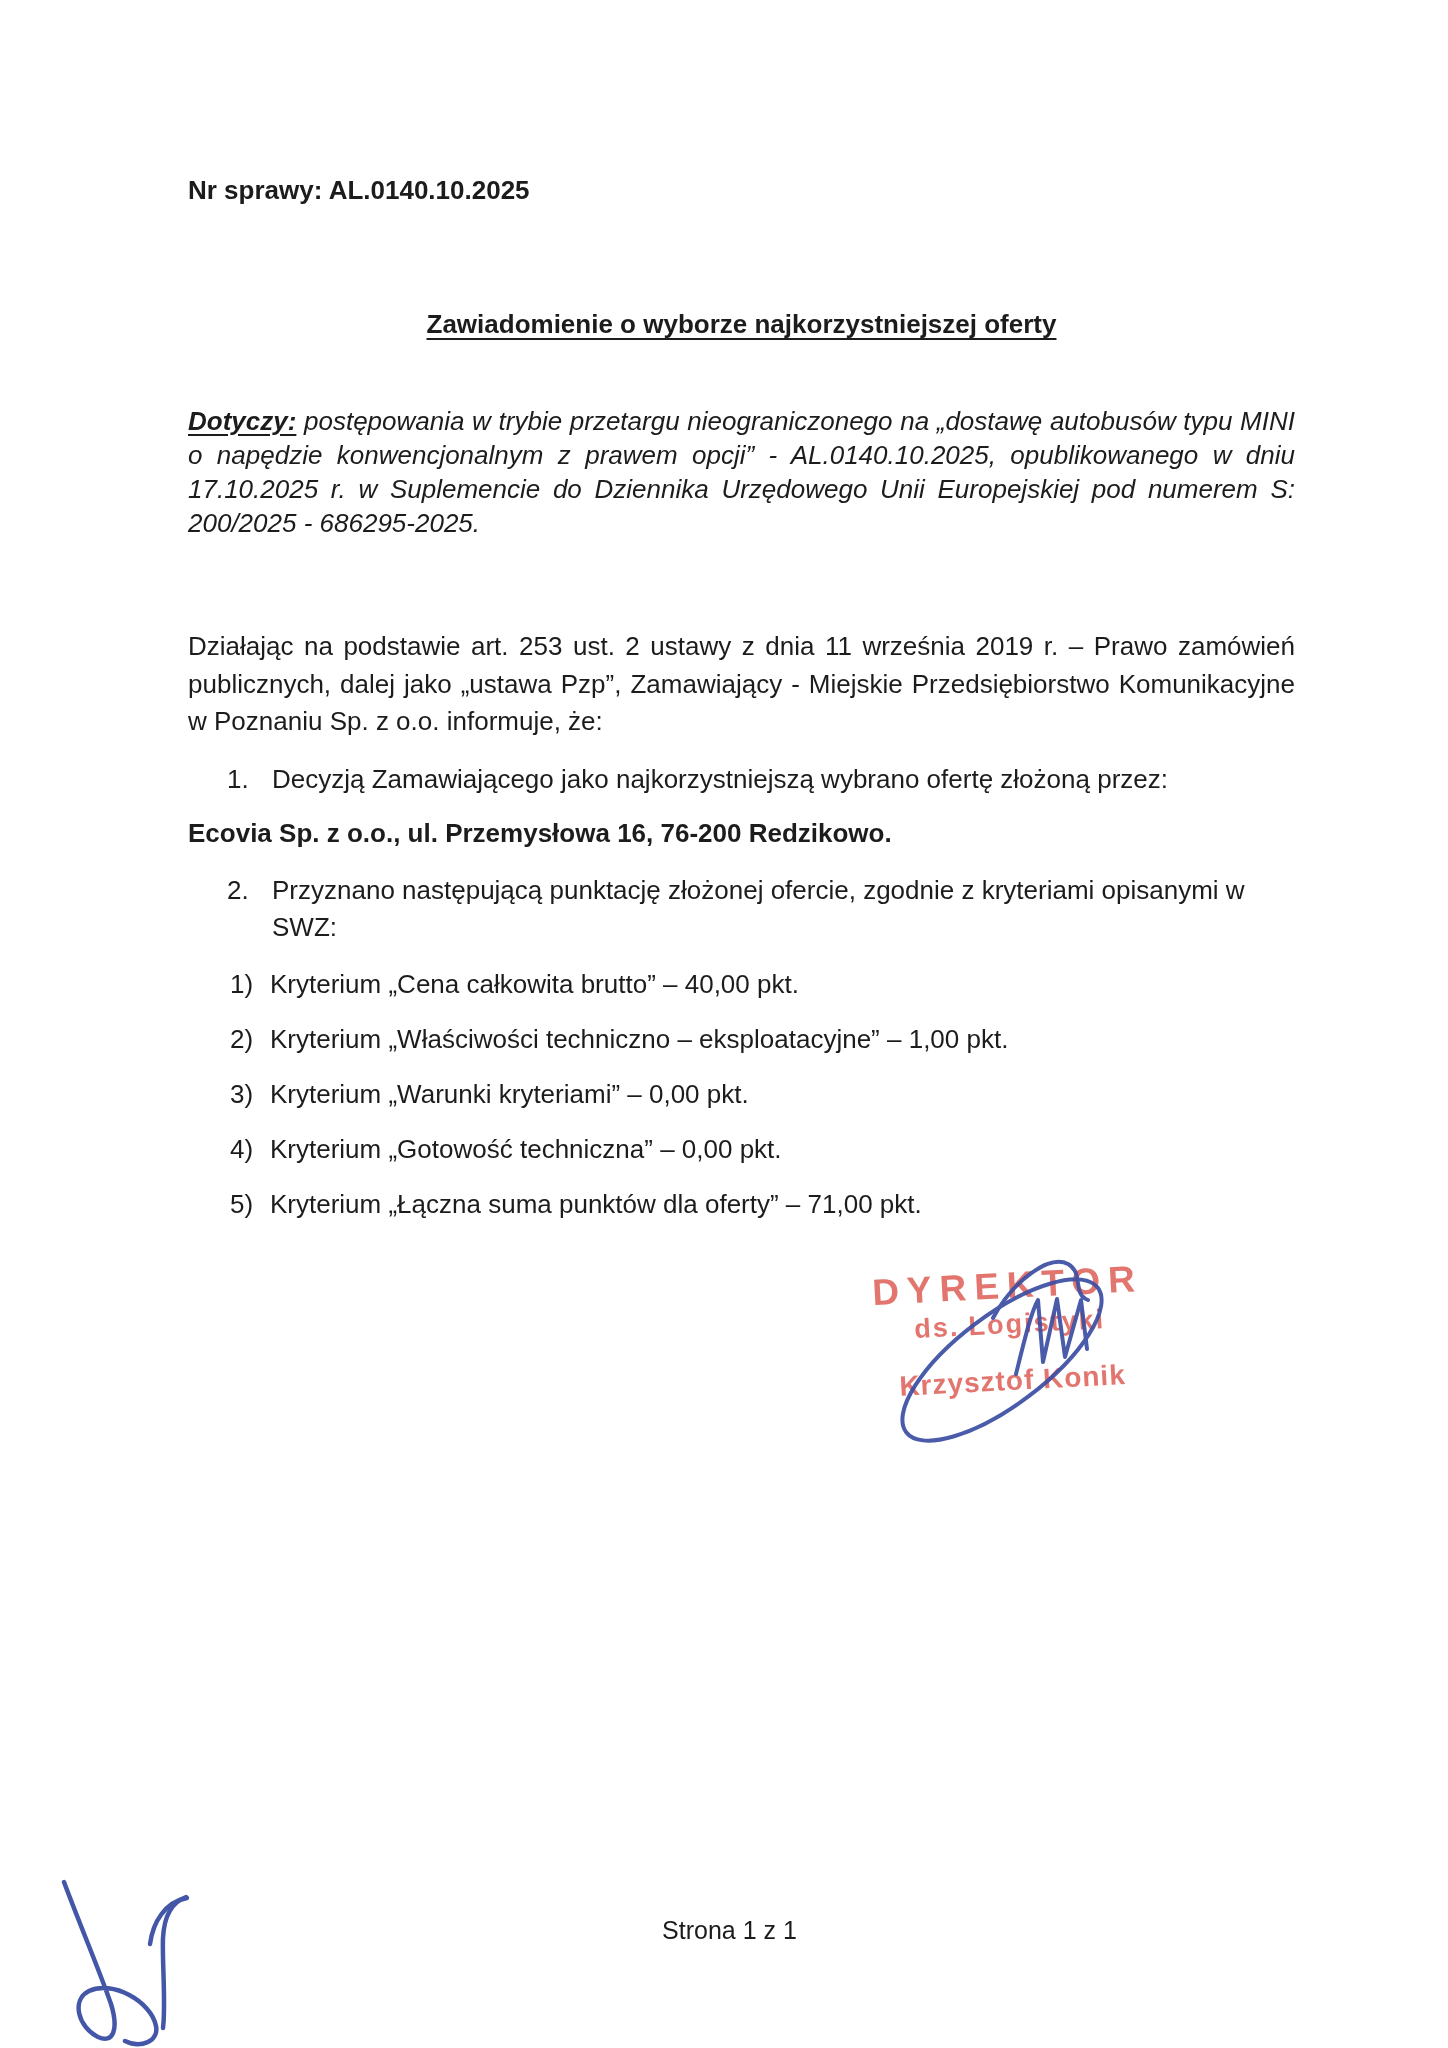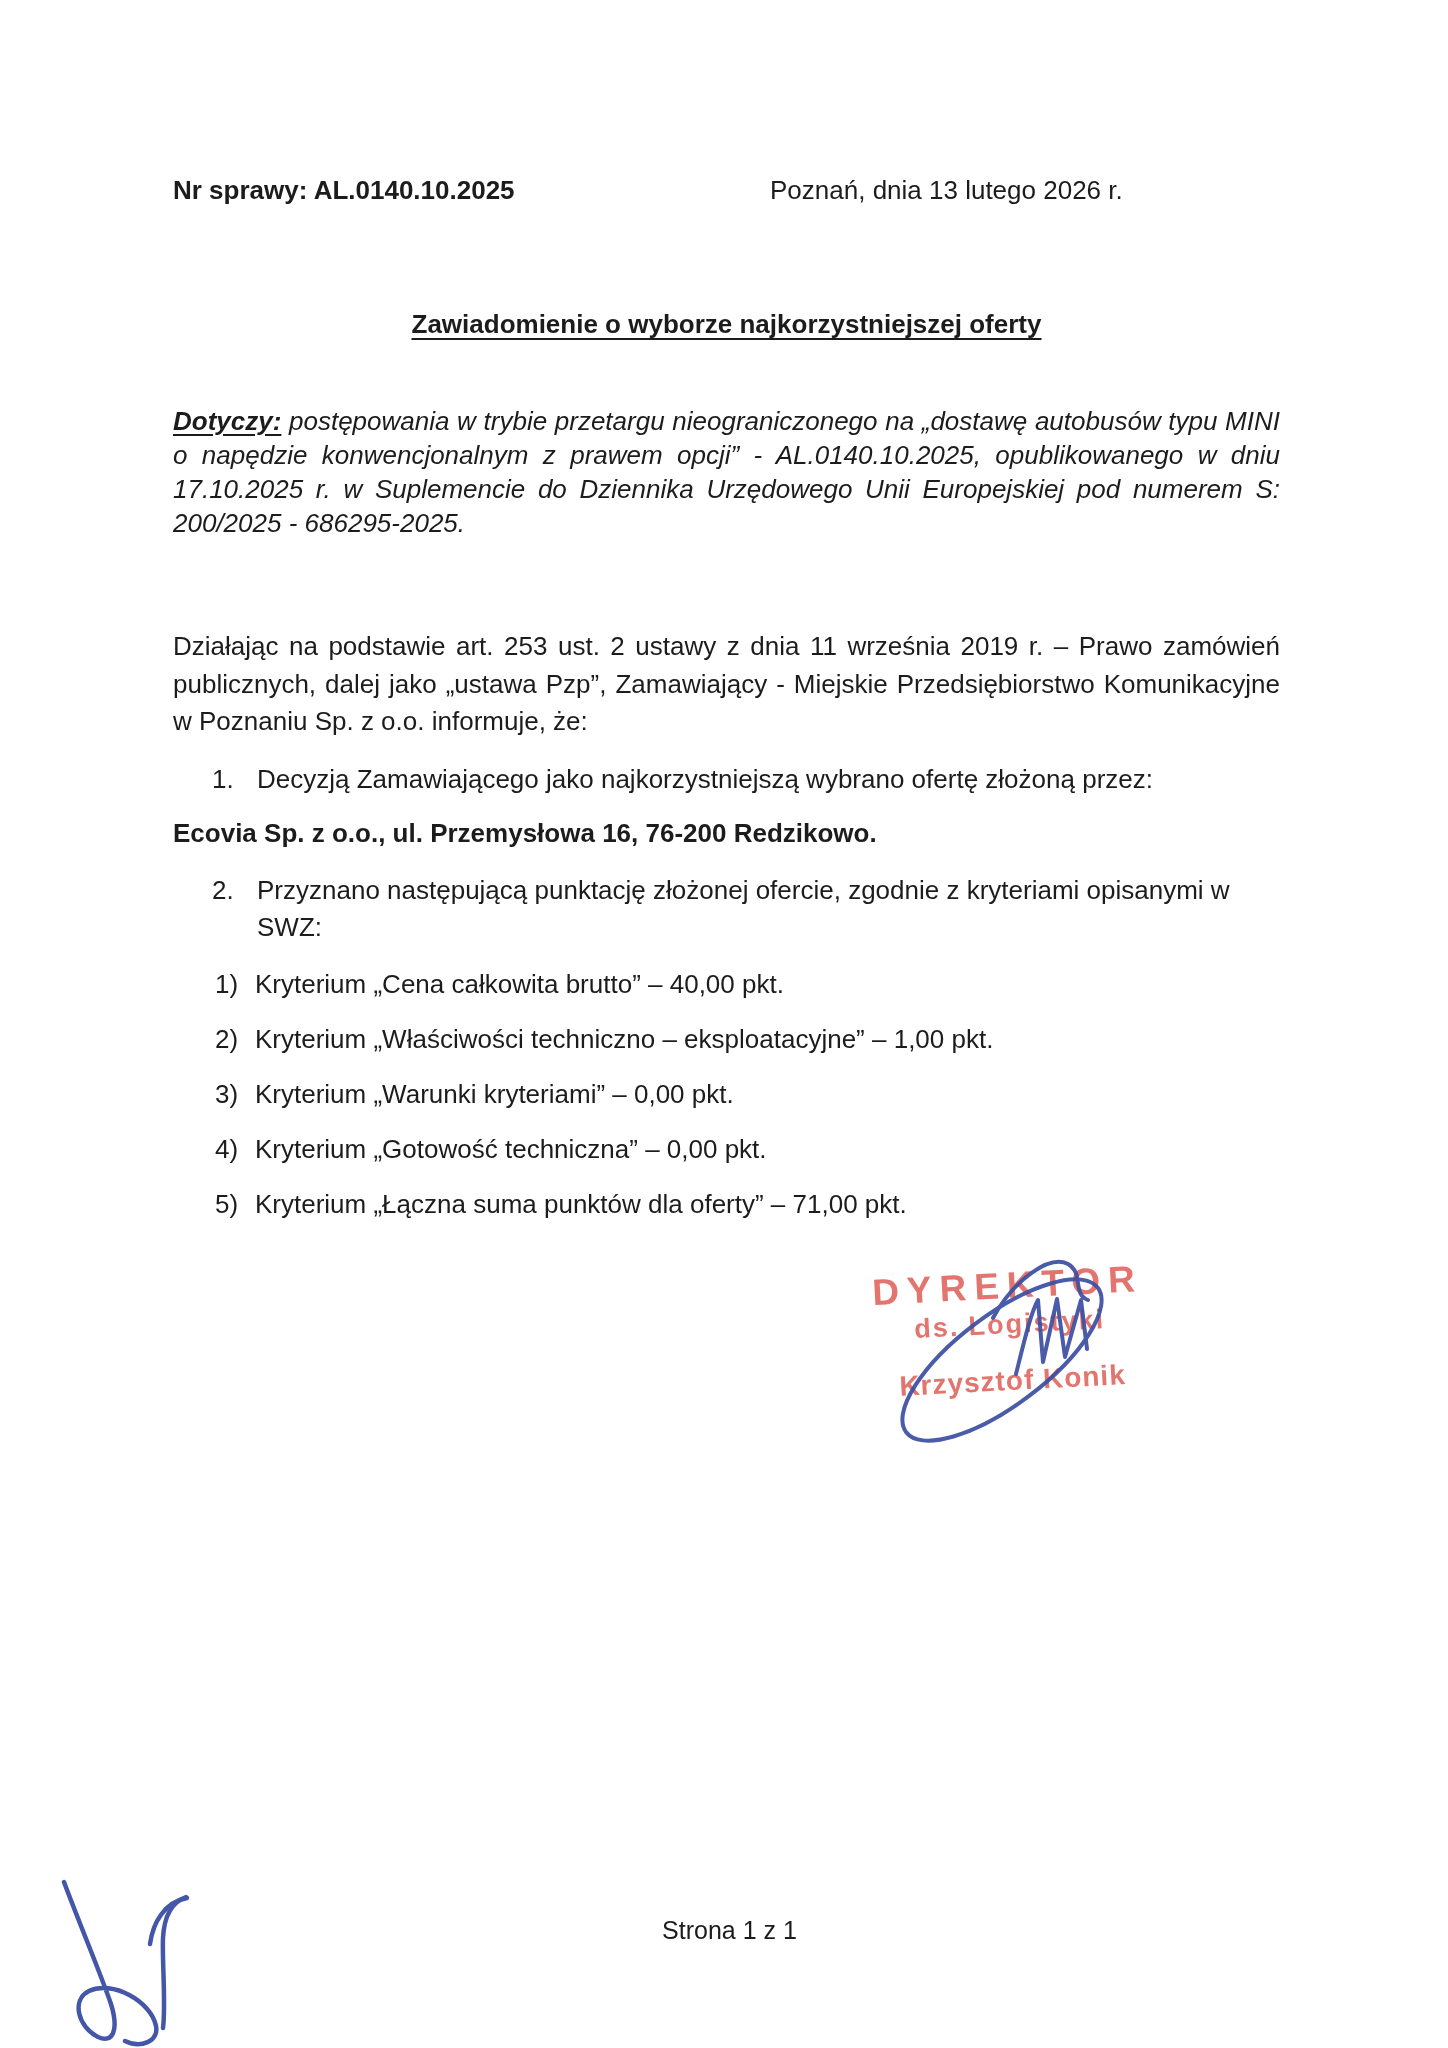--- a/index.html
+++ b/index.html
@@ -2,21 +2,21 @@
 <html lang="pl"><head>
 <meta charset="utf-8">
 <style>
   html,body{margin:0;padding:0;}
   body{
     width:1448px;height:2048px;position:relative;overflow:hidden;
     background:#ffffff;color:#1c1c1c;
     font-family:"Liberation Sans",sans-serif;
     font-size:26px;line-height:37px;
   }
-  .content{position:absolute;left:173px;top:172px;width:1107px;}
+  .content{position:absolute;left:188px;top:172px;width:1107px;}
   .doc-header{position:relative;height:37px;white-space:nowrap;}
   .case-number{font-weight:bold;}
   .place-date{position:absolute;left:597px;top:0;font-weight:normal;}
   .doc-title{margin-top:97px;text-align:center;font-weight:bold;
     text-decoration:underline;text-underline-offset:5px;}
   .subject{margin-top:61px;text-align:justify;font-style:italic;line-height:34px;}
   .subject-label{font-weight:bold;text-decoration:underline;text-underline-offset:4px;}
   .intro{margin-top:88px;text-align:justify;line-height:37.5px;}
   .li{position:relative;padding-left:84px;margin-top:20px;}
   .li .marker{position:absolute;left:39px;top:0;}
@@ -37,21 +37,20 @@
   .stamp-line3{font-size:28px;letter-spacing:1px;margin-top:27px;}
   .sig-svg{position:absolute;pointer-events:none;}
 </style>
 </head>
 <body>
 
 <div class="content">
 
   <div class="doc-header">
     <span class="case-number">Nr sprawy: AL.0140.10.2025</span>
-    <span class="place-date">Poznań, dnia 13 lutego 2026 r.</span>
   </div>
 
   <div class="doc-title">Zawiadomienie o wyborze najkorzystniejszej oferty</div>
 
   <div class="subject">
     <span class="subject-label">Dotyczy:</span><span> postępowania w trybie przetargu nieograniczonego na „dostawę autobusów typu MINI o napędzie konwencjonalnym z prawem opcji” - AL.0140.10.2025, opublikowanego w dniu 17.10.2025 r. w Suplemencie do Dziennika Urzędowego Unii Europejskiej pod numerem S: 200/2025 - 686295-2025.</span>
   </div>
 
   <div class="intro">Działając na podstawie art. 253 ust. 2 ustawy z dnia 11 września 2019 r. – Prawo zamówień publicznych, dalej jako „ustawa Pzp”, Zamawiający - Miejskie Przedsiębiorstwo Komunikacyjne w Poznaniu Sp. z o.o. informuje, że:</div>
 

